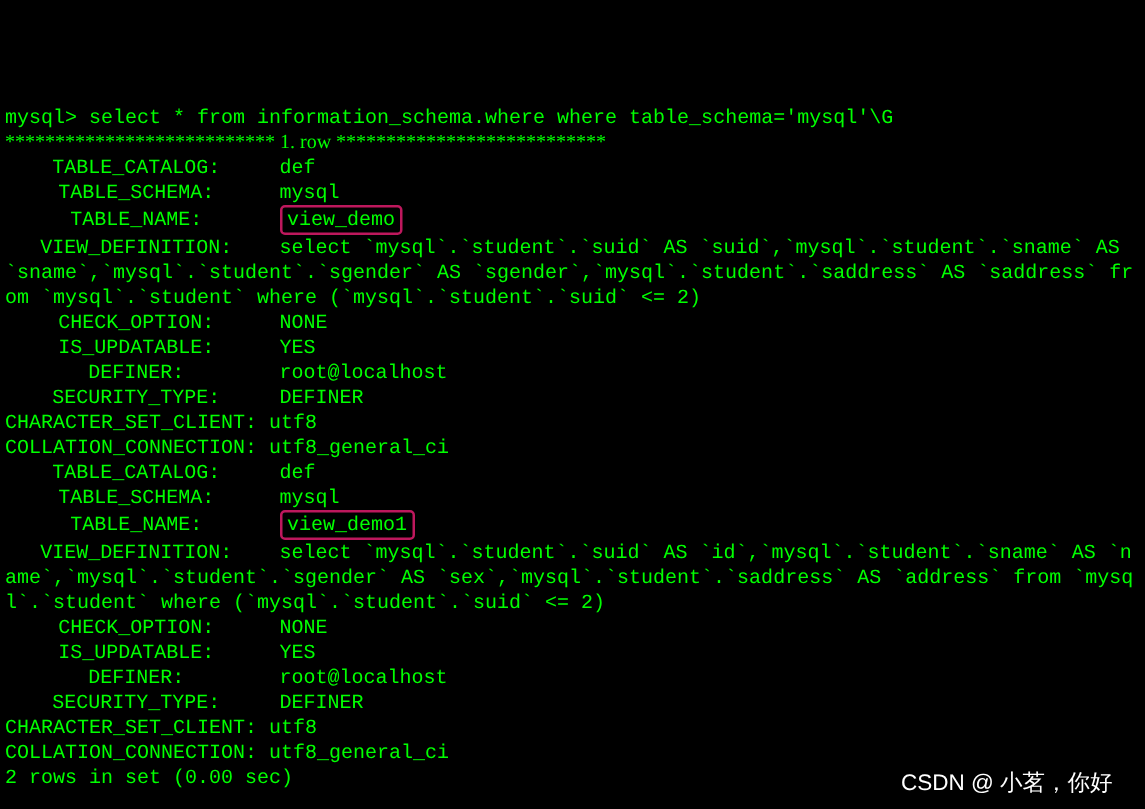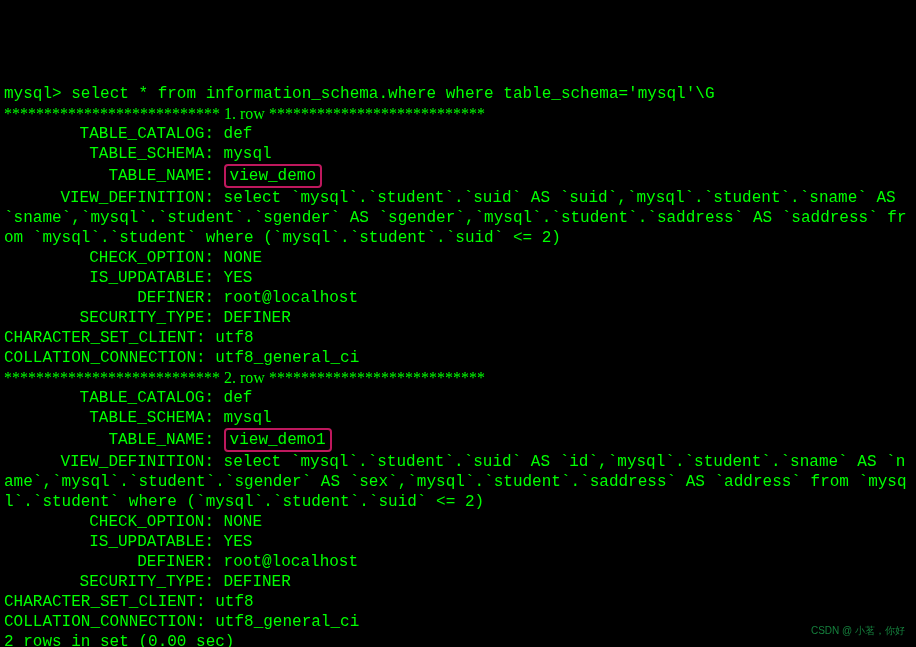--- a/index.html
+++ b/index.html
@@ -15,30 +15,30 @@
     }
     .highlight-box {
       border: 2px solid #be185d;
       border-radius: 4px;
       padding: 0 4px;
       display: inline-block;
     }
     .watermark {
       position: fixed;
       bottom: 10px;
-      right: 11px;
-      color: #15803d;
-      font-size: 10px;
+      right: 26px;
+      color: #ffffff;
+      font-size: 18px;
       font-family: sans-serif;
       white-space: nowrap;
     }
     .field-label {
       display: inline-block;
       width: 210px;
-      text-align: right;
+      text-align: center;
     }
     .row-header {
       display: block;
       font-family: Liberation Serif, serif;
     }
   </style>
 </head>
 <body>
 
 
@@ -47,21 +47,21 @@
 <span class="row-header"><span>***************************</span><span> 1. row </span><span>***************************</span></span><span class="field-label">TABLE_CATALOG:</span> <span>def</span>
 <span class="field-label">TABLE_SCHEMA:</span> <span>mysql</span>
 <span class="field-label">TABLE_NAME:</span> <span class="highlight-box">view_demo</span>
 <span class="field-label">VIEW_DEFINITION:</span> <span>select `mysql`.`student`.`suid` AS `suid`,`mysql`.`student`.`sname` AS `sname`,`mysql`.`student`.`sgender` AS `sgender`,`mysql`.`student`.`saddress` AS `saddress` from `mysql`.`student` where (`mysql`.`student`.`suid` &lt;= 2)</span>
 <span class="field-label">CHECK_OPTION:</span> <span>NONE</span>
 <span class="field-label">IS_UPDATABLE:</span> <span>YES</span>
 <span class="field-label">DEFINER:</span> <span>root@localhost</span>
 <span class="field-label">SECURITY_TYPE:</span> <span>DEFINER</span>
 <span>CHARACTER_SET_CLIENT:</span> <span>utf8</span>
 <span>COLLATION_CONNECTION:</span> <span>utf8_general_ci</span>
-<span class="row-header"><span>***************************</span><span> 2. row </span><span>***************************</span></span><span class="field-label">TABLE_CATALOG:</span> <span>def</span>
+<span class="field-label">TABLE_CATALOG:</span> <span>def</span>
 <span class="field-label">TABLE_SCHEMA:</span> <span>mysql</span>
 <span class="field-label">TABLE_NAME:</span> <span class="highlight-box">view_demo1</span>
 <span class="field-label">VIEW_DEFINITION:</span> <span>select `mysql`.`student`.`suid` AS `id`,`mysql`.`student`.`sname` AS `name`,`mysql`.`student`.`sgender` AS `sex`,`mysql`.`student`.`saddress` AS `address` from `mysql`.`student` where (`mysql`.`student`.`suid` &lt;= 2)</span>
 <span class="field-label">CHECK_OPTION:</span> <span>NONE</span>
 <span class="field-label">IS_UPDATABLE:</span> <span>YES</span>
 <span class="field-label">DEFINER:</span> <span>root@localhost</span>
 <span class="field-label">SECURITY_TYPE:</span> <span>DEFINER</span>
 <span>CHARACTER_SET_CLIENT:</span> <span>utf8</span>
 <span>COLLATION_CONNECTION:</span> <span>utf8_general_ci</span>
 <span>2 rows in set (0.00 sec)</span>

